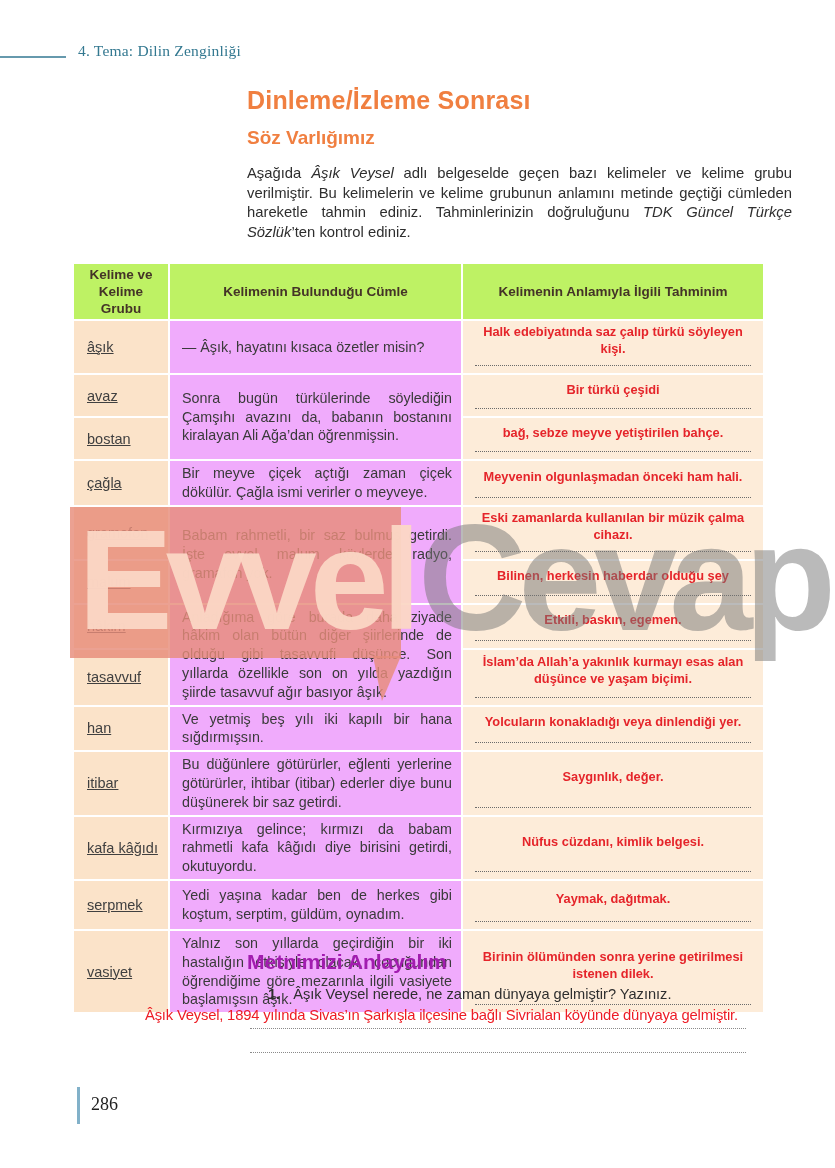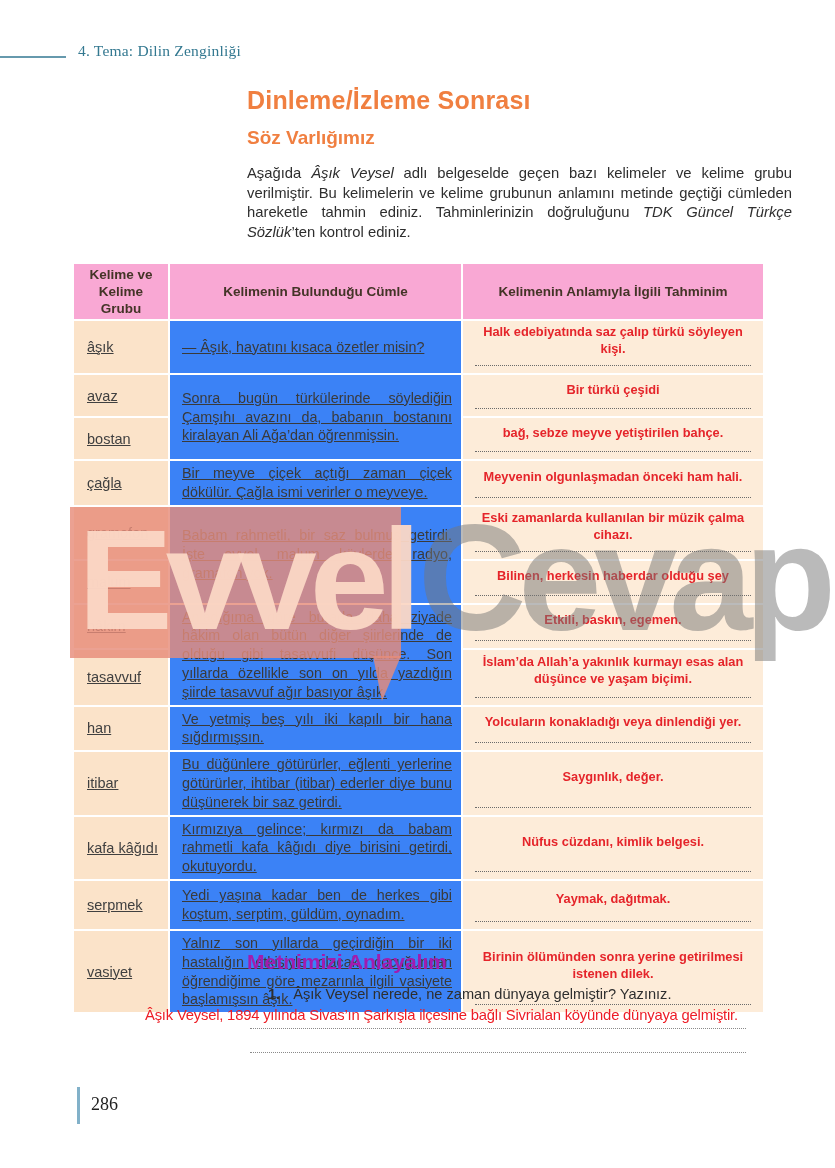--- a/index.html
+++ b/index.html
@@ -26,31 +26,31 @@
     text-align:justify;color:#2e2e2e;margin:0;
   }
   .intro i{font-style:italic;}
   
   table.vocab{
     position:absolute;left:72px;top:262px;width:691px;border-collapse:collapse;
     table-layout:fixed;
   }
   table.vocab td, table.vocab th{border:2px solid #fff;overflow:hidden;}
   th.hd{
-    background:#f9a8d4;color:#443427;font-size:13.5px;font-weight:bold;text-align:center;
+    background:#bef264;color:#443427;font-size:13.5px;font-weight:bold;text-align:center;
     vertical-align:middle;padding:2px 6px;line-height:17px;
   }
   td.word{
     background:#fbe3c9;font-size:14.5px;color:#404040;vertical-align:middle;
     padding:2px 4px 2px 13px;
     text-decoration:underline;
   }
   td.sent{
-    background:#3b82f6;font-size:14.3px;color:#3a3a3a;vertical-align:middle;
-    text-align:justify;line-height:18.8px;padding:3px 9px 3px 12px;text-decoration:underline;
+    background:#f0abfc;font-size:14.3px;color:#3a3a3a;vertical-align:middle;
+    text-align:justify;line-height:18.8px;padding:3px 9px 3px 12px;
   }
   td.ans{
     background:#fdecd9;position:relative;vertical-align:middle;text-align:center;
     padding:2px 10px 16px 10px;
   }
   td.ans .red{
     color:#e5242a;font-weight:bold;font-size:12.8px;line-height:17px;display:inline-block;
   }
   td.ans .dots{
     position:absolute;left:4%;right:4%;bottom:7px;height:0;border-bottom:1px dotted #6b6b6b;

